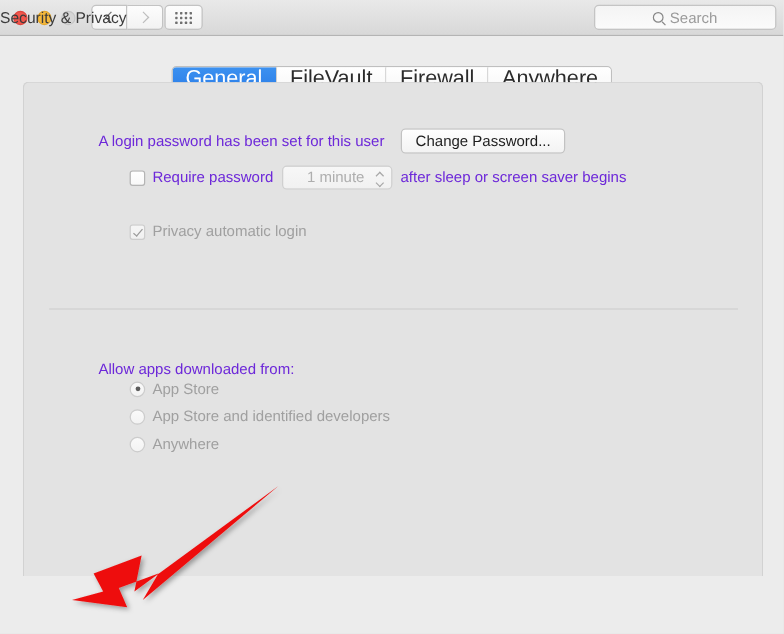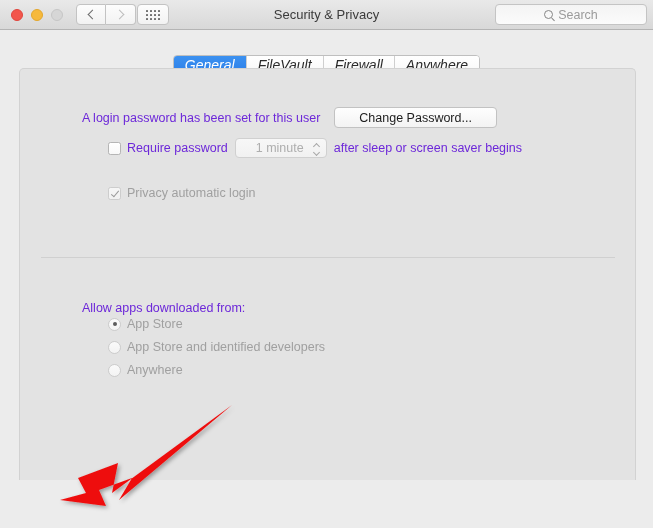--- a/index.html
+++ b/index.html
@@ -85,21 +85,20 @@
     grid-template-rows: repeat(3, 2px);
     gap: 2px;
   }
   .dotgrid i { width: 2px; height: 2px; background: #6f6f6f; border-radius: 0.5px; display:block; }
 
   .wintitle {
     position: absolute;
     left: 0; top: 0;
     width: 653px; height: 30px;
     line-height: 30px;
-    text-align: center;
     font-size: 13px;
     color: #3b3b3b;
     font-weight: normal;
   }
 
   .searchfield {
     position: absolute;
     right: 6px; top: 4px;
     width: 152px; height: 21px;
     background: linear-gradient(to bottom, #f4f4f4, #fbfbfb);
@@ -142,26 +141,25 @@
     border: 1px solid #bfbfbf;
     border-radius: 4px;
     overflow: hidden;
     background: #fff;
     box-sizing: border-box;
   }
   .tab {
     padding: 0 11px;
     height: 19px;
     line-height: 19px;
-    font-size: 14px;
+    font-size: 18px;
     color: #2b2b2b;
     background: linear-gradient(to bottom, #ffffff, #f7f7f7);
     border-right: 1px solid #cfcfcf;
     box-sizing: border-box;
-    font-style: italic;
   }
   .tab:last-child { border-right: none; }
   .tab.selected {
     background: linear-gradient(to bottom, #3c91f0, #2b7ee8);
     color: #ffffff;
   }
 
   
   .panel {
     position: absolute;
@@ -179,21 +177,21 @@
   .lbl {
     font-size: 12.5px;
     color: #6d28d9;
     white-space: nowrap;
   }
   .lbl.dim { color: #a0a0a0; }
 
   
   .btn {
     height: 21px;
-    padding: 0 24px;
+    padding: 0 11px;
     font-size: 12.5px;
     color: #1d1d1d;
     background: linear-gradient(to bottom, #fefefe, #f3f3f3);
     border: 1px solid #c2c2c2;
     border-radius: 4px;
     display: inline-flex;
     align-items: center;
     justify-content: center;
     box-sizing: border-box;
     white-space: nowrap;

